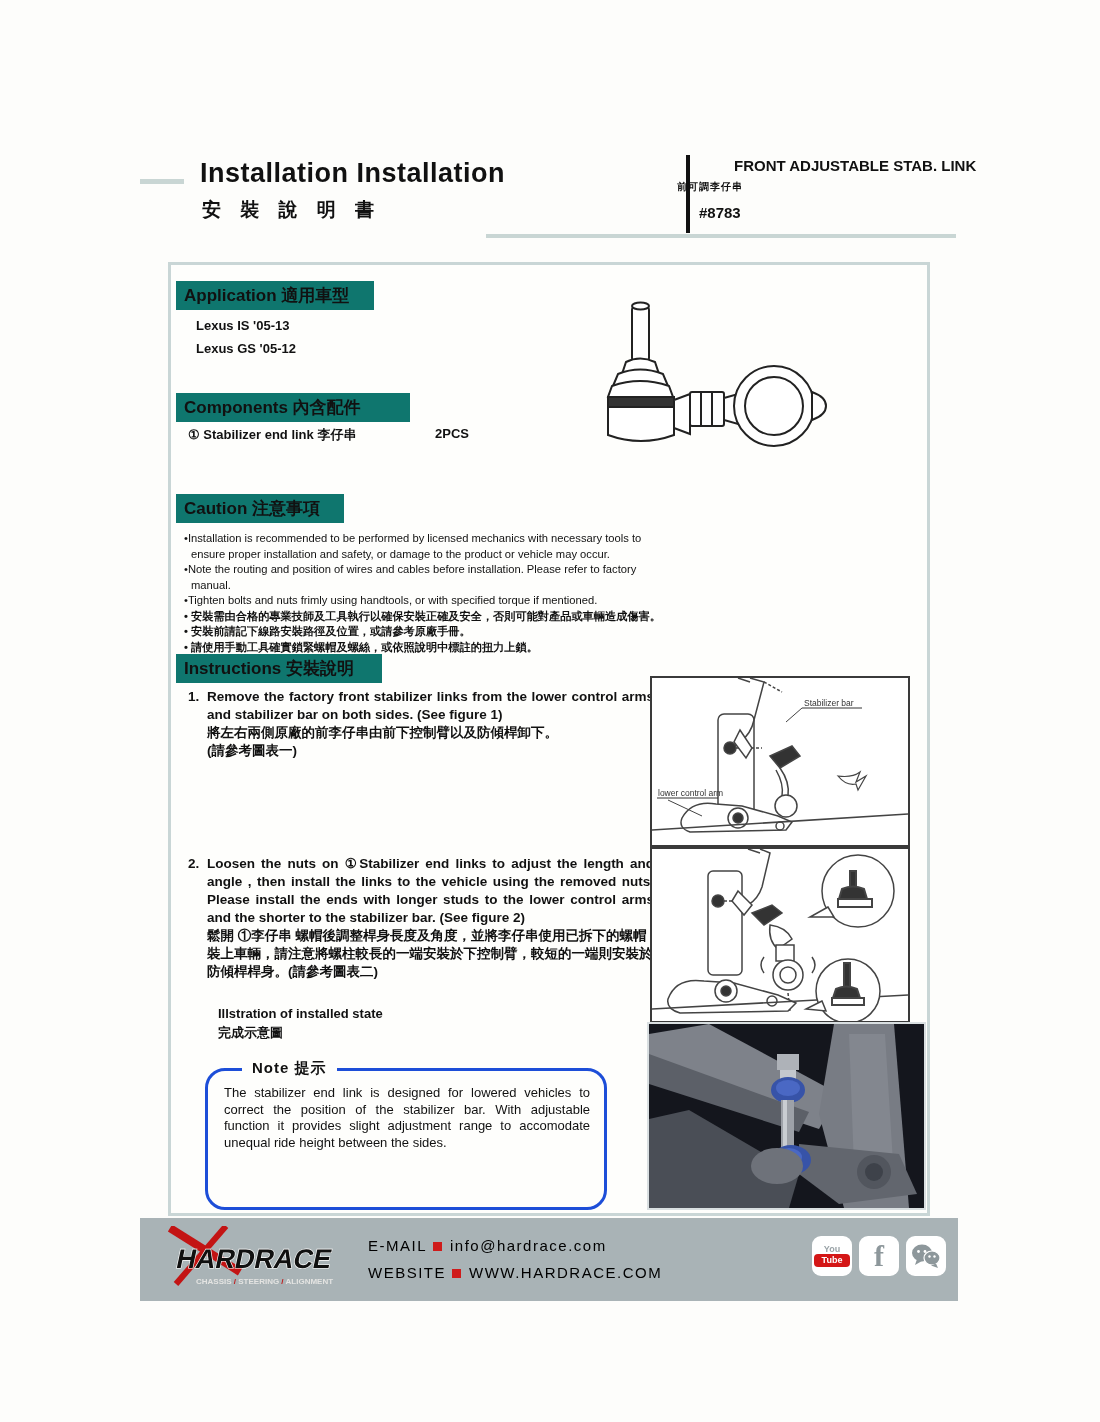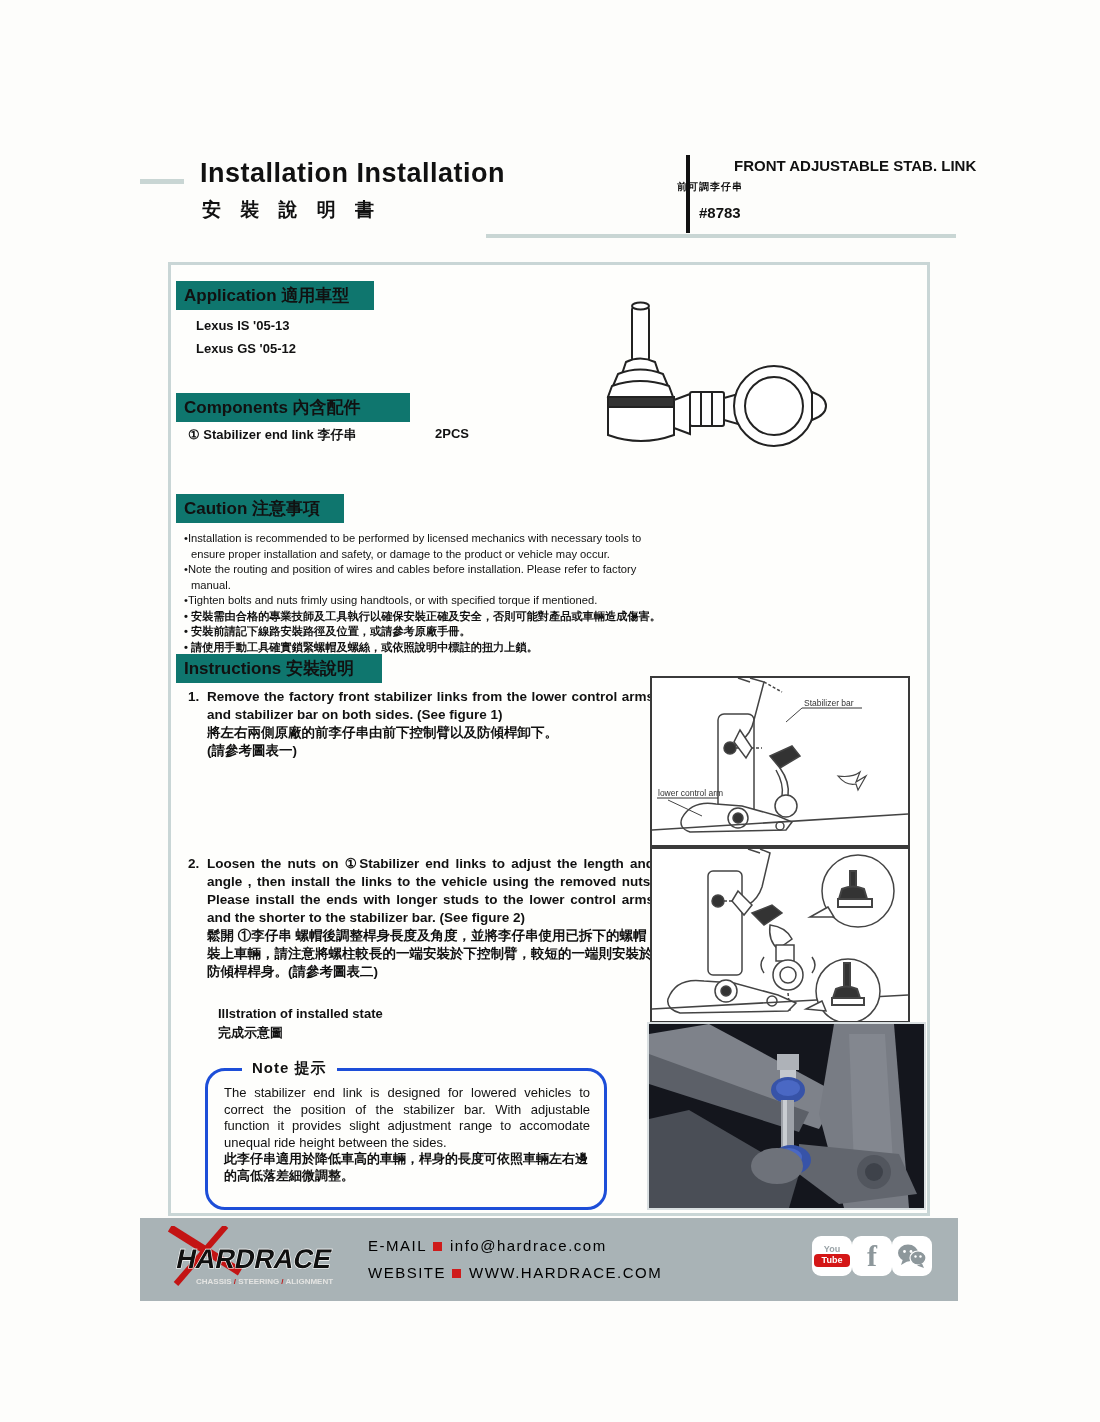--- a/index.html
+++ b/index.html
@@ -51,21 +51,21 @@
   .figbox{border:2px solid #3a3a3a;background:#fff;}
   .fig1{left:650px;top:676px;width:256px;height:167px;}
   .fig2{left:650px;top:847px;width:256px;height:172px;}
   .photo{left:647px;top:1022px;width:275px;height:184px;border:2px solid #d9dfe1;}
   .prod-draw{left:592px;top:292px;width:236px;height:170px;}
 
   
   .footer{left:140px;top:1218px;width:818px;height:83px;background:#a9b3b6;}
   .contact{position:absolute;left:228px;top:14px;font-size:15px;letter-spacing:1.5px;color:#000000;line-height:27px;}
   .contact .rsq{display:inline-block;width:9px;height:9px;background:#cf1b1b;margin:0 8px 0 6px;}
-  .social{position:absolute;left:672px;top:18px;display:flex;}
+  .social{position:absolute;left:672px;top:18px;display:flex;gap:7px;}
   .sicon{width:40px;height:40px;background:#fff;border-radius:9px;display:flex;align-items:center;justify-content:center;flex-direction:column;}
   .yt-you{font-size:9px;font-weight:bold;color:#9aa3a7;line-height:9px;}
   .yt-tube{background:#d41616;color:#fff;font-size:9px;font-weight:bold;border-radius:4px;padding:1px 8px;line-height:11px;}
   .fb-f{font-size:30px;font-weight:bold;color:#8d979b;line-height:30px;font-family:"Liberation Serif",serif;}
 </style>
 </head>
 <body>
 
 <div id="page">
 
@@ -224,21 +224,20 @@
     <rect x="134" y="76" width="4" height="52" fill="#c9cdd2"></rect>
     <ellipse cx="142" cy="136" rx="20" ry="15" fill="#3753a8"></ellipse>
     <ellipse cx="140" cy="133" rx="13" ry="9" fill="#4a68c4"></ellipse>
     <ellipse cx="128" cy="142" rx="26" ry="18" fill="#6e727a"></ellipse>
   </svg>
 
   <div class="abs notebox">
     <div class="note-tag">Note 提示</div>
     <div class="note-body">
       <div class="en">The stabilizer end link is designed for lowered vehicles to correct the position of the stabilizer bar. With adjustable function it provides slight adjustment range to accomodate unequal ride height between the sides.</div>
-      <div class="zh">此李仔串適用於降低車高的車輛，桿身的長度可依照車輛左右邊的高低落差細微調整。</div>
     </div>
   </div>
 
   <div class="abs footer">
     <svg style="position:absolute;left:22px;top:8px;" width="200" height="66" viewBox="0 0 200 66">
       <path d="M8 2 L78 46" stroke="#c31414" stroke-width="8"></path>
       <path d="M64 0 L14 58" stroke="#c31414" stroke-width="6"></path>
       <g transform="skewX(-12)">
         <text x="22" y="42" font-family="Liberation Sans,sans-serif" font-size="27" font-weight="bold" fill="#101010" stroke="#ffffff" stroke-width="1.2" paint-order="stroke">HARDRACE</text>
       </g>

